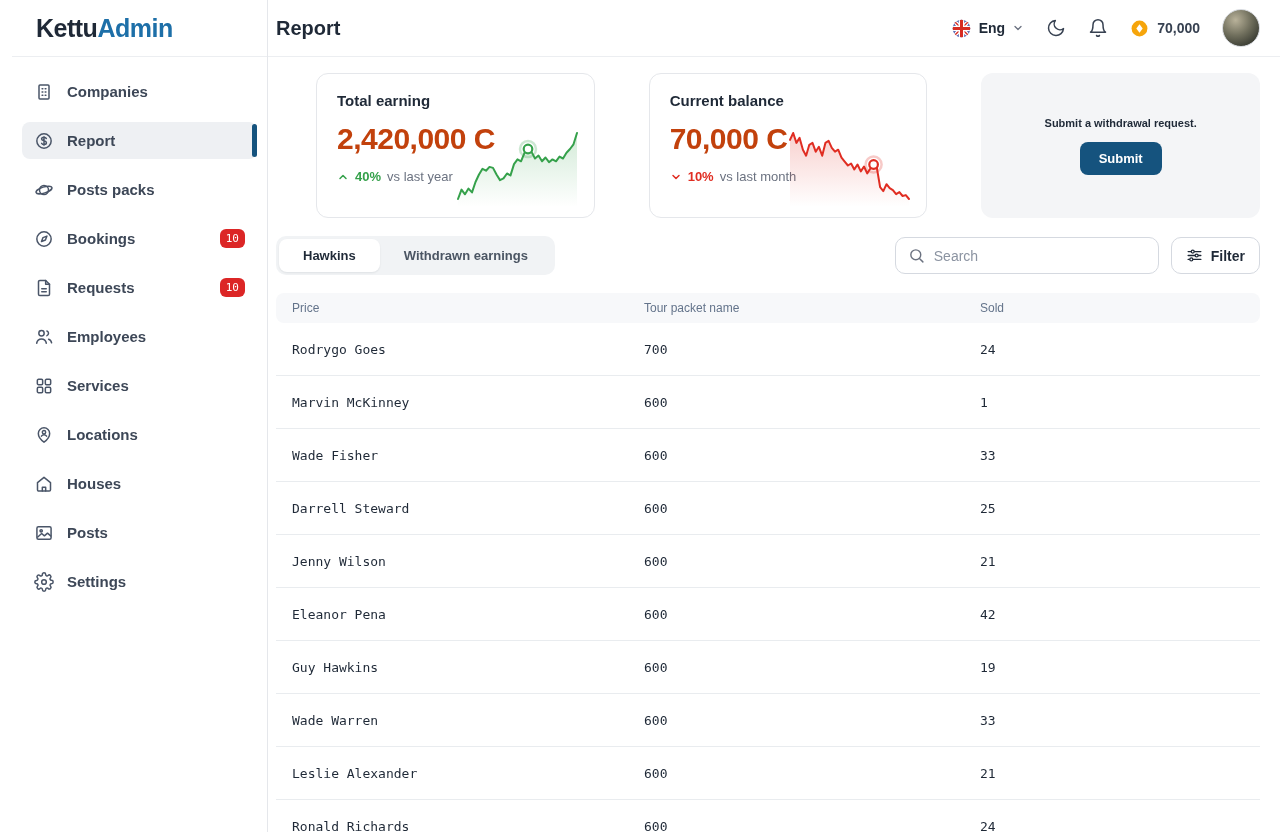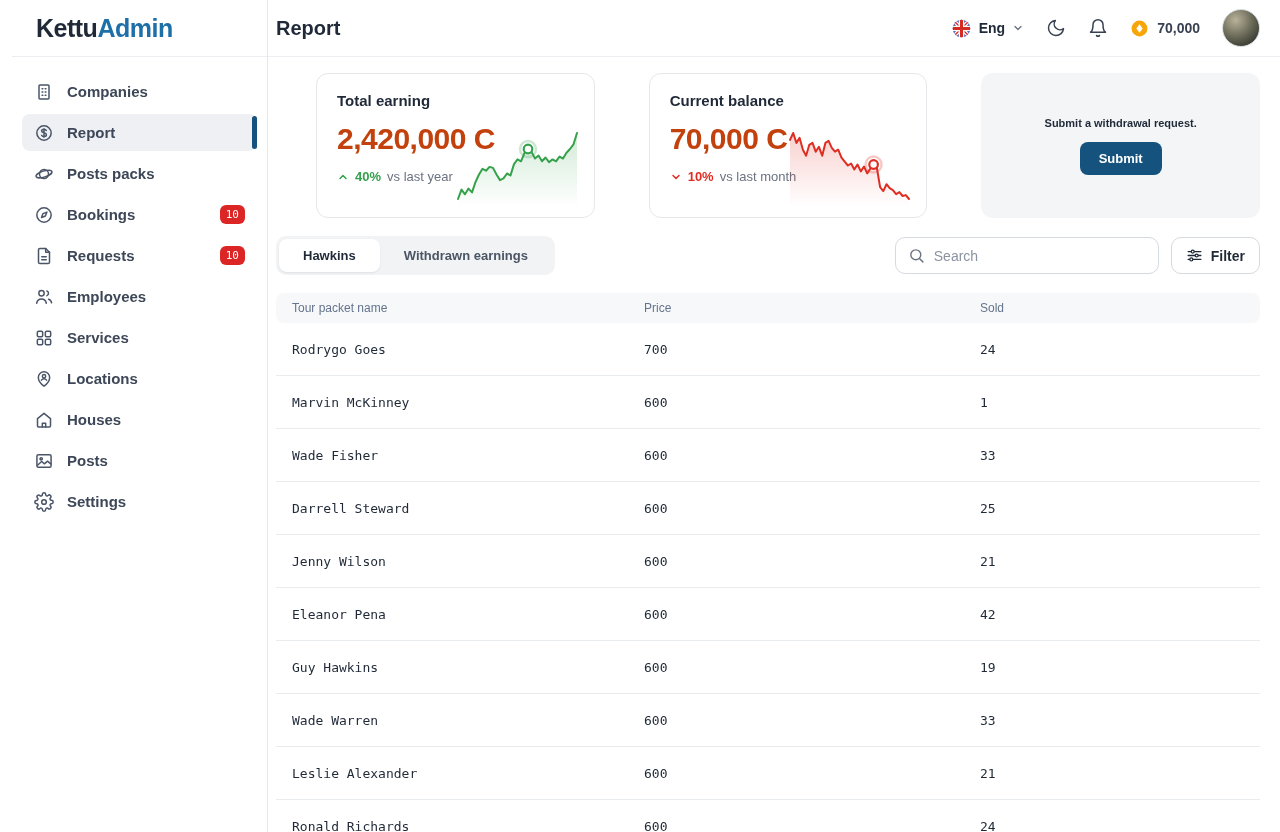--- a/index.html
+++ b/index.html
@@ -6,21 +6,21 @@
   html,body { width:1280px; height:832px; overflow:hidden; background:#fff;
     font-family:"Liberation Sans", sans-serif; color:#1f2937; }
 
   
   .sidebar { position:fixed; left:12px; top:0; width:256px; height:832px;
     background:#fff; border-right:1px solid #e5e7eb; }
   .logo-wrap { height:57px; display:flex; align-items:center; padding:0 24px;
     border-bottom:1px solid #eceef1; }
   .logo { font-size:25px; font-weight:800; letter-spacing:-0.5px; }
   .logo .k { color:#1f2937; } .logo .a { color:#1d6fa8; }
-  .nav { padding:16px 10px 0 10px; display:flex; flex-direction:column; gap:4px; }
+  .nav { padding:16px 10px 0 10px; display:flex; flex-direction:column; gap:12px; }
   .nav-item { position:relative; display:flex; align-items:center; gap:13px;
     height:37px; padding:0 12px; border-radius:8px; cursor:pointer; color:#3d4757; }
   .nav-item svg { width:20px; height:20px; stroke:#4a5568; flex:none; }
   .nav-item .lbl { font-size:15px; font-weight:600; }
   .nav-item.active { background:#eef0f3; }
   .nav-item.active .bar { position:absolute; right:0; top:2px; bottom:2px;
     width:5px; border-radius:4px; background:#15537e; }
   .badge { margin-left:auto; background:#dc2626; color:#fff;
     font-family:"DejaVu Sans Mono", monospace; font-size:11px; line-height:1;
     padding:4px 6px; border-radius:6px; }
@@ -312,22 +312,22 @@
               <circle cx="15" cy="12" r="2.1" fill="#fff"></circle>
               <circle cx="7.5" cy="17.5" r="2.1" fill="#fff"></circle>
             </svg>
           <span>Filter</span>
         </button>
       </div>
     </div>
 
     <div class="table">
       <div class="t-head" id="thead">
+          <div class="th">Price</div>
           <div class="th">Tour packet name</div>
-          <div class="th">Price</div>
           <div class="th">Sold</div>
         </div>
       <div id="tbody">
           <div class="t-row">
             <div class="td">Rodrygo Goes</div>
             <div class="td">700</div>
             <div class="td">24</div>
           </div>
           <div class="t-row">
             <div class="td">Marvin McKinney</div>

